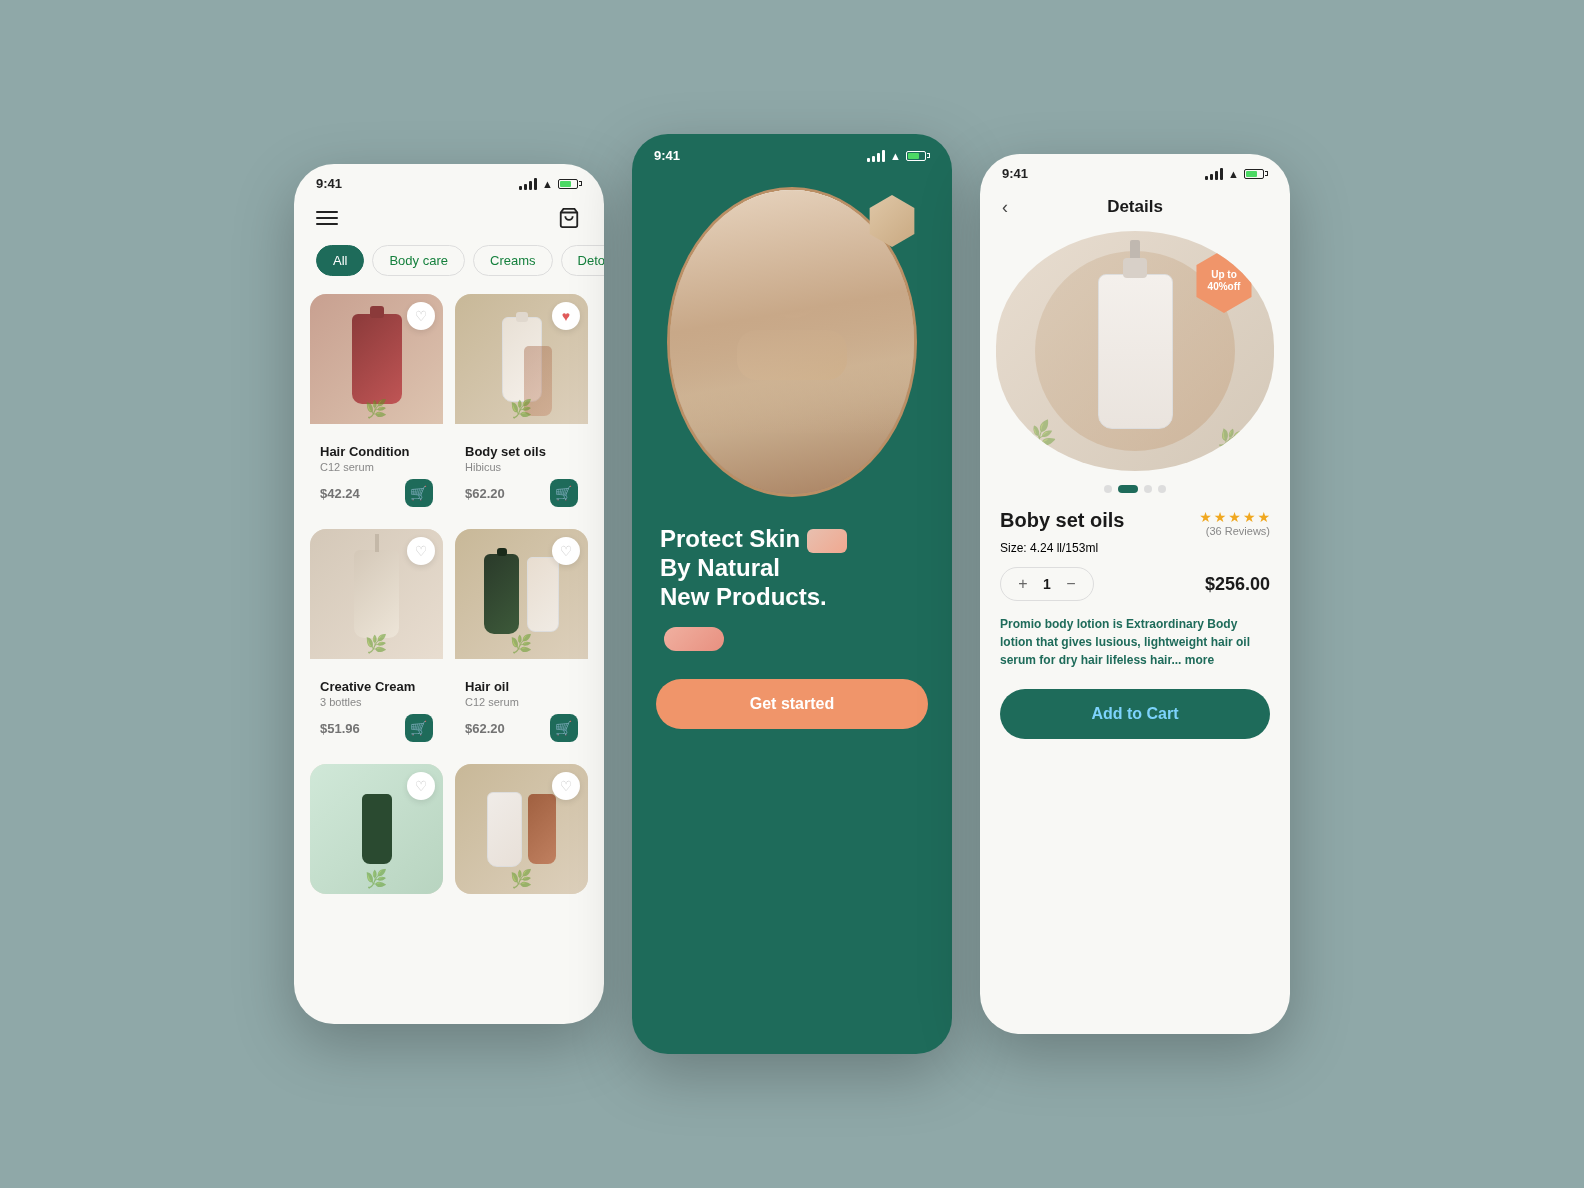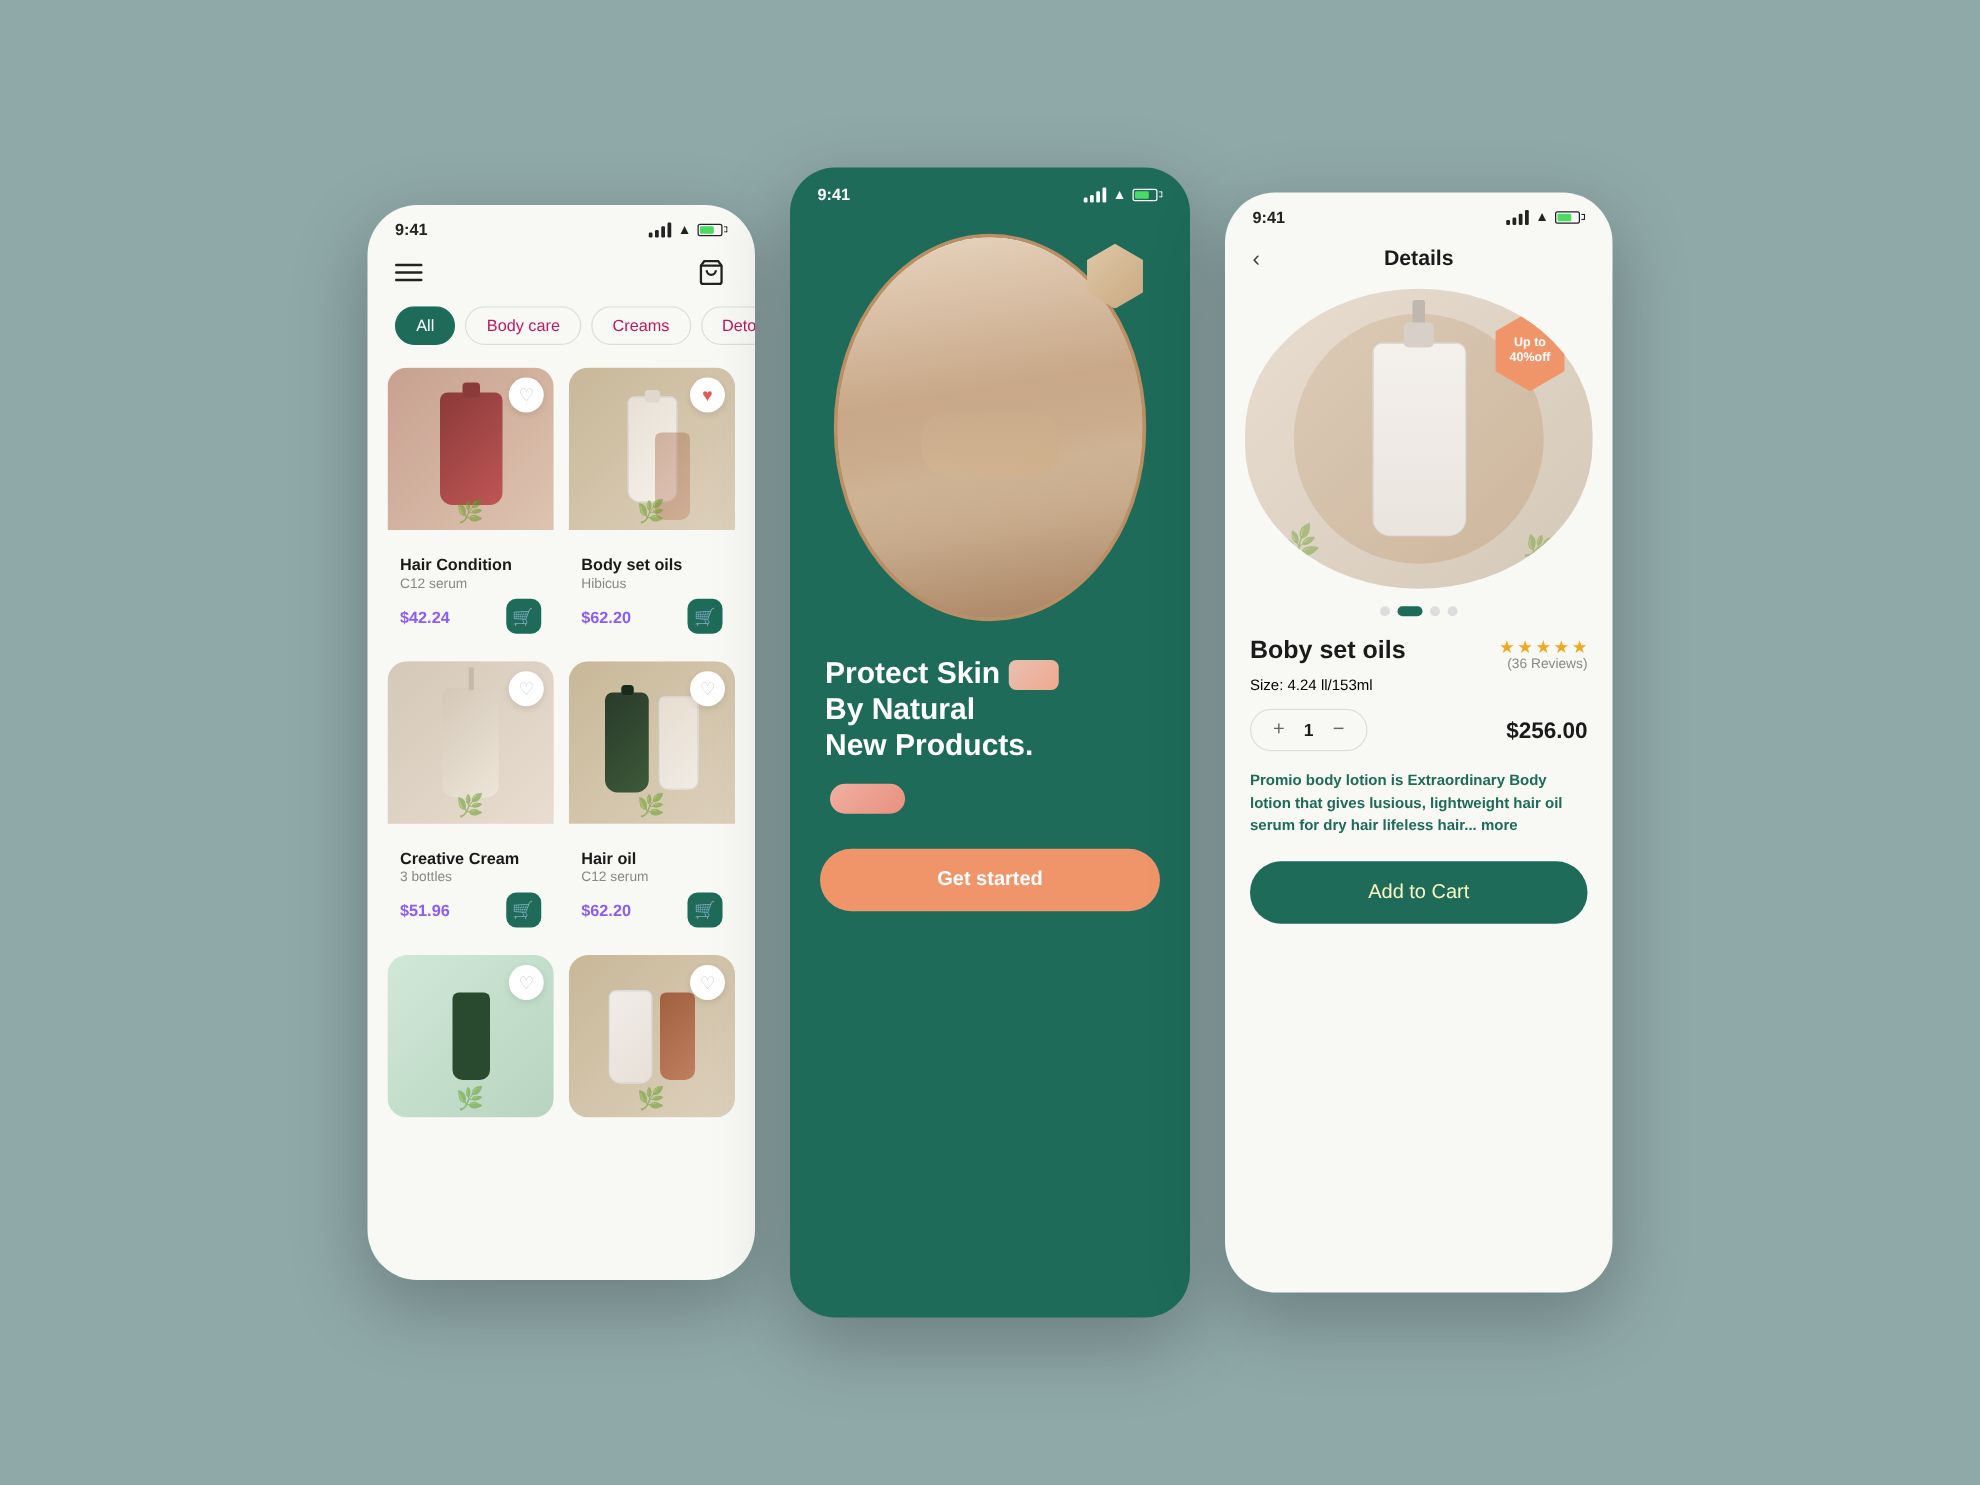--- a/index.html
+++ b/index.html
@@ -134,21 +134,21 @@
     }
     .filter-tab {
       padding: 7px 16px;
       border-radius: 20px;
       font-size: 13px;
       font-weight: 500;
       cursor: pointer;
       white-space: nowrap;
       border: 1.5px solid #ddd;
       background: transparent;
-      color: #be185d;
+      color: #15803d;
     }
     .filter-tab.active {
       background: #1e6b5a;
       color: white;
       border-color: #1e6b5a;
     }
     .products-grid {
       display: grid;
       grid-template-columns: 1fr 1fr;
       gap: 12px;
@@ -202,21 +202,21 @@
       margin-bottom: 6px;
     }
     .product-footer {
       display: flex;
       justify-content: space-between;
       align-items: center;
     }
     .product-price {
       font-size: 13px;
       font-weight: 700;
-      color: #8b5cf6;
+      color: #737373;
     }
     .cart-btn {
       width: 28px;
       height: 28px;
       background: #1e6b5a;
       border-radius: 8px;
       display: flex;
       align-items: center;
       justify-content: center;
       color: white;
@@ -568,23 +568,23 @@
       line-height: 1.5;
       margin-bottom: 20px;
     }
     .detail-desc span {
       color: #1e6b5a;
       font-weight: 600;
     }
     .add-to-cart-btn {
       width: 100%;
       background: #1e6b5a;
-      color: #fef9c3;
+      color: #7dd3fc;
       font-size: 16px;
-      font-weight: 400;
+      font-weight: 700;
       padding: 16px;
       border-radius: 30px;
       text-align: center;
       cursor: pointer;
       margin-bottom: 10px;
     }
   </style>
 </head>
 <body>
 

